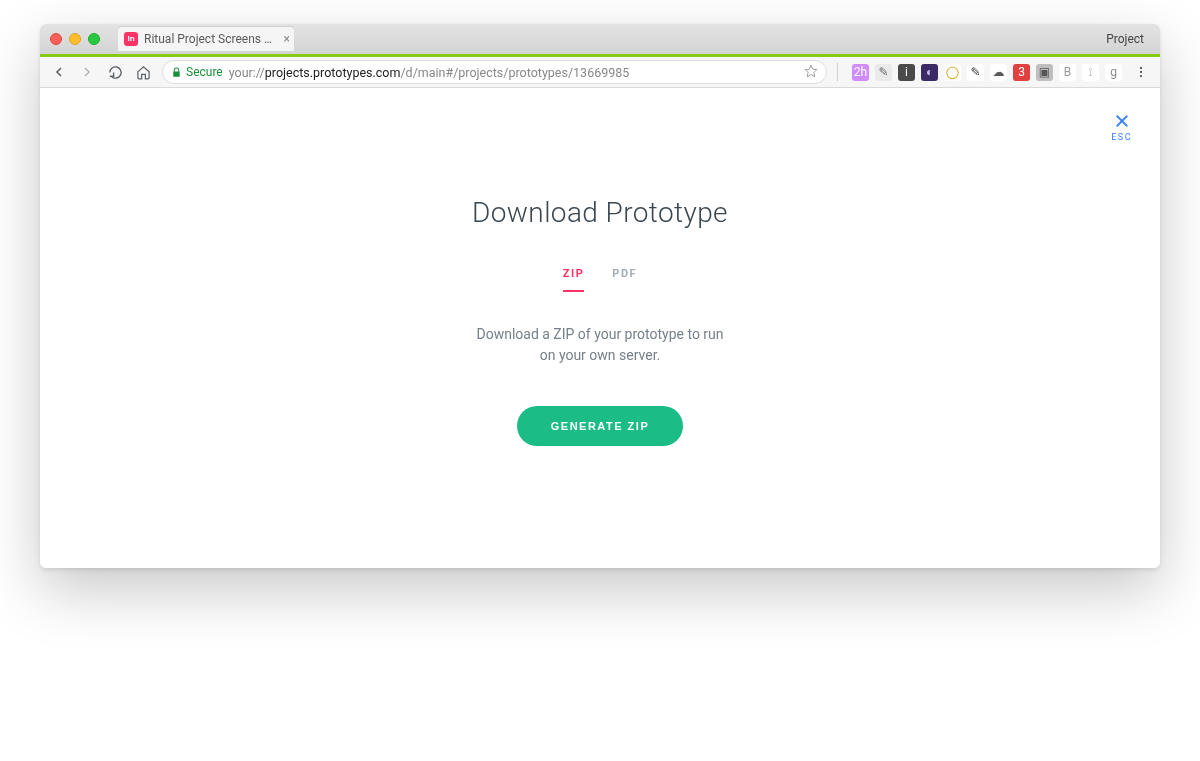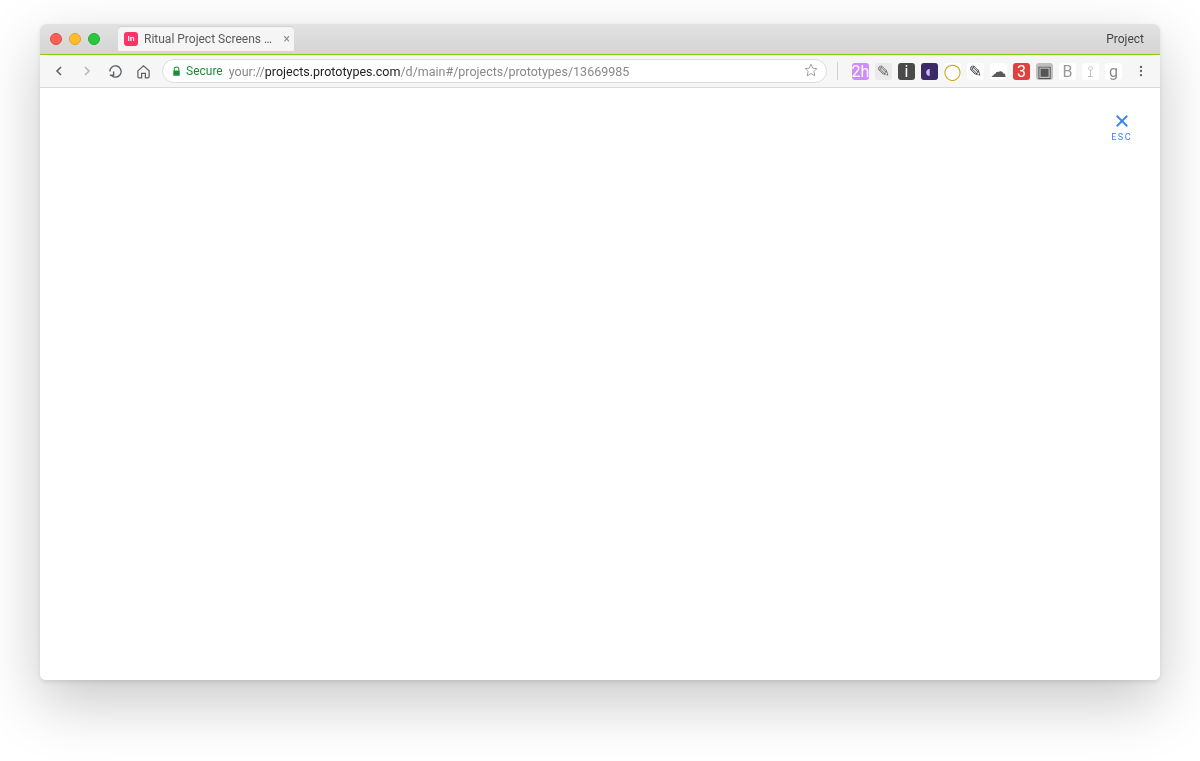--- a/index.html
+++ b/index.html
@@ -14,21 +14,21 @@
   
   .browser-window {
     width: 1120px;
     margin: 24px auto 36px;
     background: #fff;
     border-radius: 6px;
     box-shadow: 0 22px 60px rgba(0,0,0,0.22), 0 2px 4px rgba(0,0,0,0.1);
     overflow: hidden;
     display: flex;
     flex-direction: column;
-    height: 656px;
+    height: 544px;
   }
   
   .titlebar {
     height: 30px;
     background: linear-gradient(#e4e3e4, #d5d4d5);
     display: flex;
     align-items: center;
     padding: 0 10px;
     position: relative;
   }
@@ -76,21 +76,21 @@
   .profile-name {
     margin-left: auto;
     font-size: 12px;
     color: #444;
     padding-right: 6px;
   }
   
   .toolbar {
     height: 34px;
     background: #f6f6f6;
-    border-top: 1px solid #84cc16;
+    border-top: 3px solid #84cc16;
     border-bottom: 1px solid #d9d9d8;
     display: flex;
     align-items: center;
     padding: 0 10px;
     gap: 10px;
   }
   .navbtn {
     width: 18px; height: 18px;
     display: flex; align-items: center; justify-content: center;
     color: #5f6368;
@@ -111,21 +111,21 @@
     gap: 6px;
   }
   .lock { color: #1a8f3a; display: flex; align-items: center; gap: 4px; font-size: 12px; }
   .url-main { color: #222; }
   .urlbar .star { margin-left: auto; color: #9a9a9a; cursor: pointer; }
   .exts { display: flex; align-items: center; gap: 6px; padding-left: 4px; }
   .exticon {
     width: 17px; height: 17px;
     border-radius: 3px;
     display: flex; align-items: center; justify-content: center;
-    font-size: 16px;
+    font-size: 12px;
     color: #555;
   }
   .divider { width: 1px; height: 18px; background: #d0d0d0; }
   
   .page {
     flex: 1;
     background: #ffffff;
     position: relative;
     overflow: hidden;
   }
@@ -292,15 +292,27 @@
   <div class="page">
 
     <div class="close-btn">
       <svg width="18" height="18" viewBox="0 0 24 24" fill="none" stroke="currentColor" stroke-width="2.4">
         <line x1="5" y1="5" x2="19" y2="19"></line>
           <line x1="19" y1="5" x2="5" y2="19"></line>
       </svg>
       <div class="esc">ESC</div>
     </div>
 
+    <div class="modal-content">
+      <h1 class="modal-title">Download Prototype</h1>
+
+      <div class="tabs">
+        <div class="tabitem active">ZIP</div>
+        <div class="tabitem">PDF</div>
+      </div>
+
+      <p class="description">Download a ZIP of your prototype to run on your own server.</p>
+
+      <button class="primary-btn">GENERATE ZIP</button>
+    </div>
 
   </div>
 </div>
 
 </body></html>

